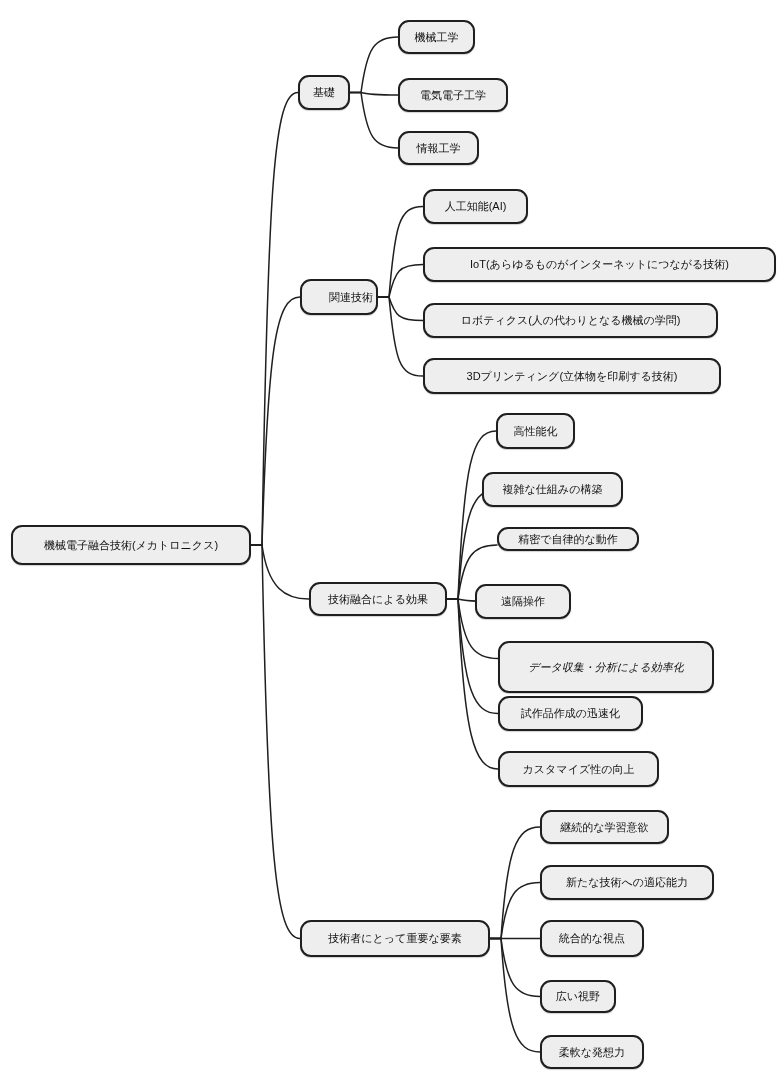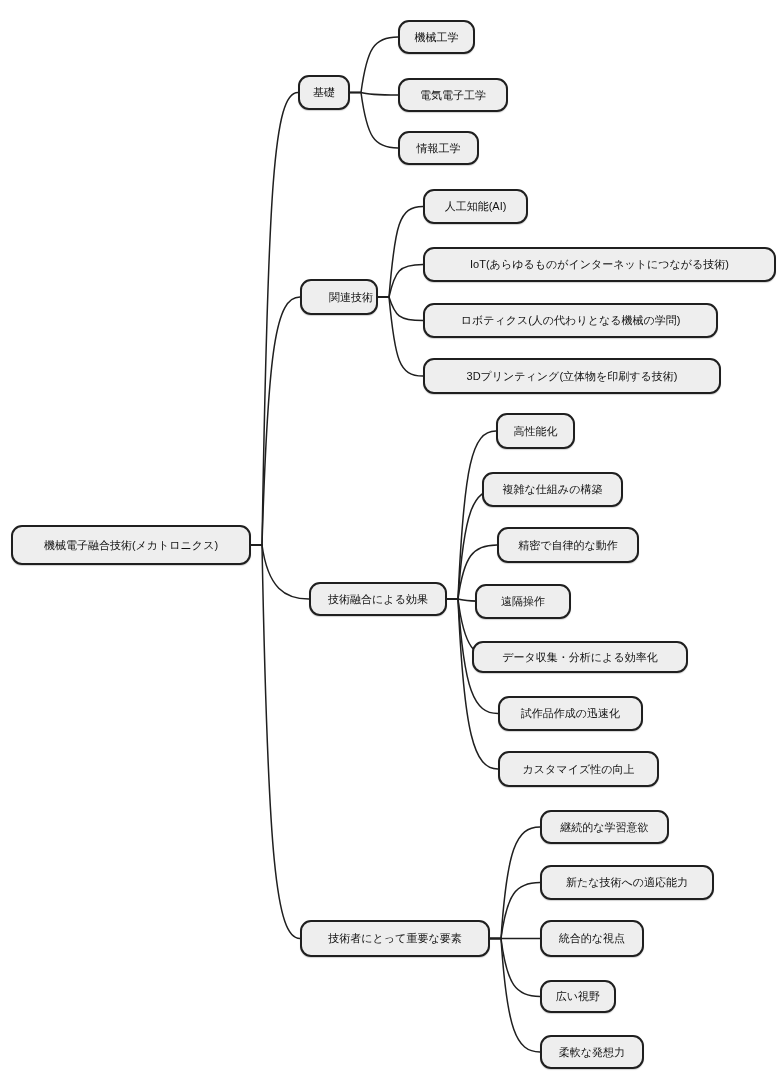--- a/index.html
+++ b/index.html
@@ -71,23 +71,23 @@
 
   <div class="node" style="left:300px;top:279px;width:78px;height:36px;padding-left:24px;">関連技術</div>
   <div class="node" style="left:423px;top:189px;width:105px;height:35px;">人工知能(AI)</div>
   <div class="node" style="left:423px;top:247px;width:353px;height:35px;">IoT(あらゆるものがインターネットにつながる技術)</div>
   <div class="node" style="left:423px;top:303px;width:295px;height:35px;">ロボティクス(人の代わりとなる機械の学問)</div>
   <div class="node" style="left:423px;top:358px;width:298px;height:36px;">3Dプリンティング(立体物を印刷する技術)</div>
 
   <div class="node" style="left:309px;top:582px;width:138px;height:34px;">技術融合による効果</div>
   <div class="node" style="left:496px;top:413px;width:79px;height:36px;">高性能化</div>
   <div class="node" style="left:482px;top:472px;width:141px;height:35px;">複雑な仕組みの構築</div>
-  <div class="node" style="left:497px;top:527px;width:142px;height:36px;">精密で自律的な動作</div>
+  <div class="node" style="left:497px;top:527px;width:142px;height:24px;">精密で自律的な動作</div>
   <div class="node" style="left:475px;top:584px;width:96px;height:35px;">遠隔操作</div>
-  <div class="node" style="left:472px;top:641px;width:216px;height:32px;">データ収集・分析による効率化</div>
+  <div class="node" style="left:498px;top:641px;width:216px;height:52px;font-style:italic;">データ収集・分析による効率化</div>
   <div class="node" style="left:498px;top:696px;width:145px;height:35px;">試作品作成の迅速化</div>
   <div class="node" style="left:498px;top:751px;width:161px;height:36px;">カスタマイズ性の向上</div>
 
   <div class="node" style="left:300px;top:920px;width:190px;height:37px;">技術者にとって重要な要素</div>
   <div class="node" style="left:540px;top:810px;width:129px;height:34px;">継続的な学習意欲</div>
   <div class="node" style="left:540px;top:865px;width:174px;height:35px;">新たな技術への適応能力</div>
   <div class="node" style="left:540px;top:920px;width:104px;height:37px;">統合的な視点</div>
   <div class="node" style="left:540px;top:980px;width:76px;height:33px;">広い視野</div>
   <div class="node" style="left:540px;top:1035px;width:104px;height:34px;">柔軟な発想力</div>
 </div>

